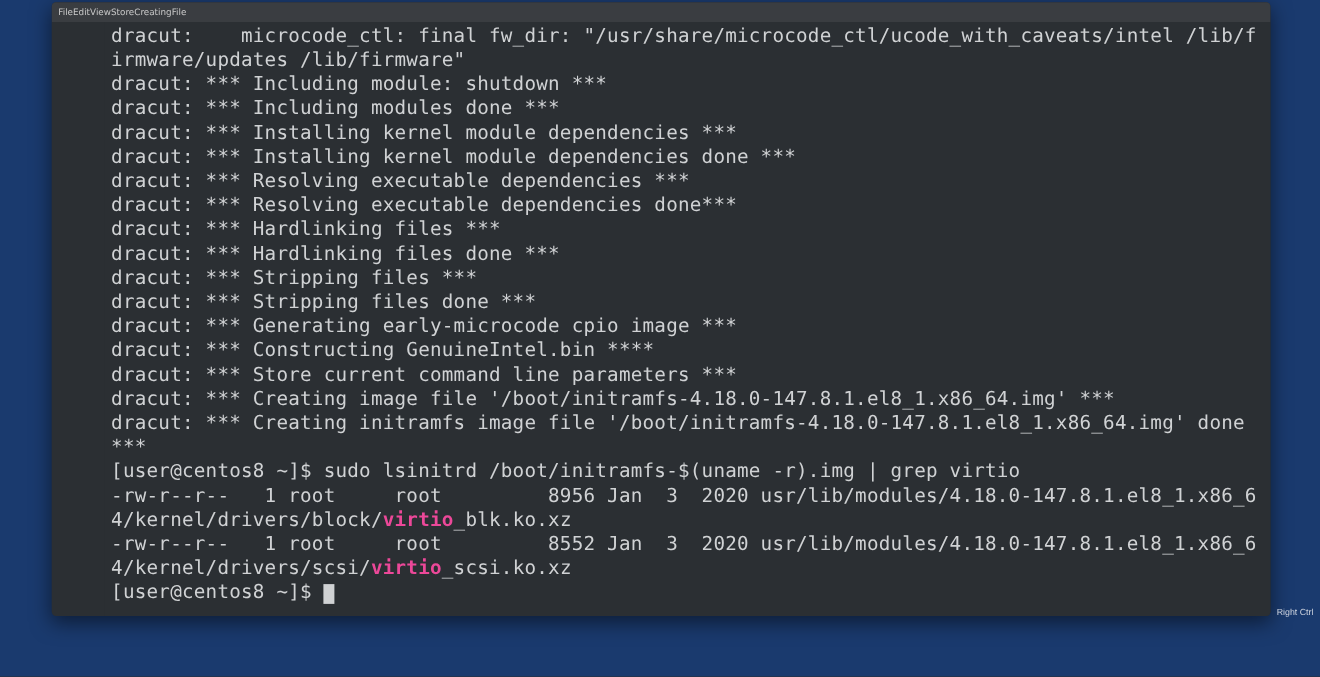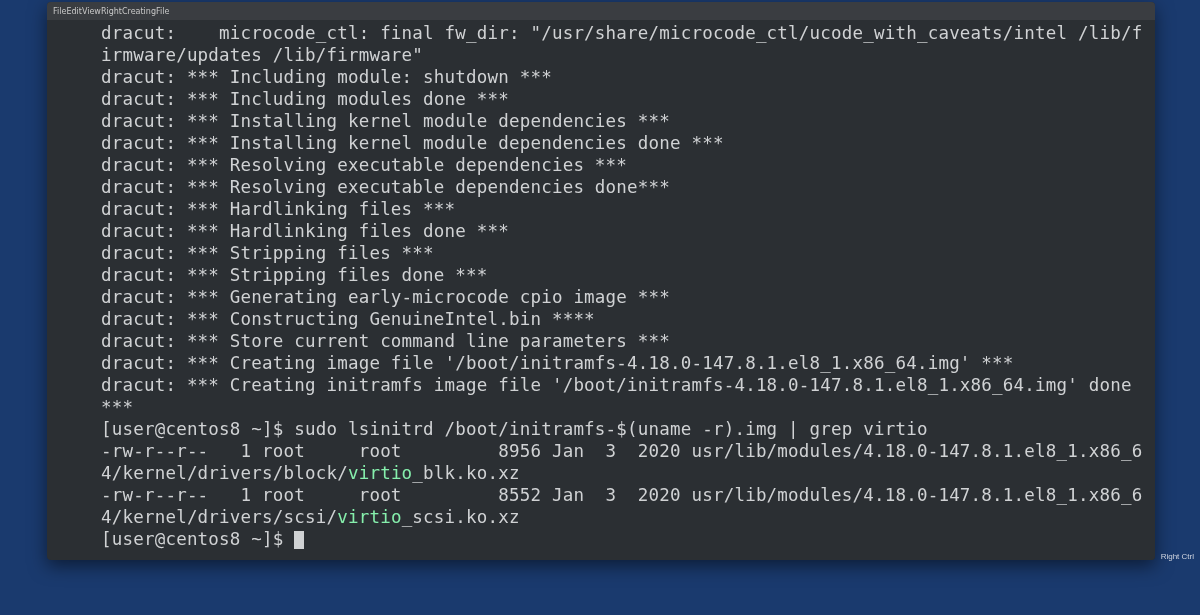--- a/index.html
+++ b/index.html
@@ -41,21 +41,21 @@
       color: #d0d2d4;
       font-size: 17.5px;
       line-height: 22px;
       padding: 2px 6px;
       white-space: pre-wrap;
       word-break: break-all;
       overflow: hidden;
       letter-spacing: 0.2px;
       margin-left: 48px;
     }
-    .hl { color: #86efac; font-weight: normal; }
+    .hl { color: #ec4899; font-weight: bold; }
     .cursor {
       display: inline-block;
       width: 10px;
       height: 18px;
       background: #d0d2d4;
       vertical-align: text-bottom;
     }
     .taskbar {
       position: absolute;
       right: 6px;
@@ -70,21 +70,21 @@
     }
   </style>
 </head>
 <body>
 
 <div class="terminal-window">
   <div class="menubar">
     <span>File</span>
     <span>Edit</span>
     <span>View</span>
-    <span>Right</span>
+    <span>Store</span>
     <span>Creating</span>
     <span>File</span>
   </div>
   <div class="term-body" id="term"><div>dracut:    microcode_ctl: final fw_dir: "/usr/share/microcode_ctl/ucode_with_caveats/intel /lib/firmware/updates /lib/firmware"</div><div>dracut: *** Including module: shutdown ***</div><div>dracut: *** Including modules done ***</div><div>dracut: *** Installing kernel module dependencies ***</div><div>dracut: *** Installing kernel module dependencies done ***</div><div>dracut: *** Resolving executable dependencies ***</div><div>dracut: *** Resolving executable dependencies done***</div><div>dracut: *** Hardlinking files ***</div><div>dracut: *** Hardlinking files done ***</div><div>dracut: *** Stripping files ***</div><div>dracut: *** Stripping files done ***</div><div>dracut: *** Generating early-microcode cpio image ***</div><div>dracut: *** Constructing GenuineIntel.bin ****</div><div>dracut: *** Store current command line parameters ***</div><div>dracut: *** Creating image file '/boot/initramfs-4.18.0-147.8.1.el8_1.x86_64.img' ***</div><div>dracut: *** Creating initramfs image file '/boot/initramfs-4.18.0-147.8.1.el8_1.x86_64.img' done ***</div><div>[user@centos8 ~]$ sudo lsinitrd /boot/initramfs-$(uname -r).img | grep virtio</div><div><span>-rw-r--r--   1 root     root         8956 Jan  3  2020 usr/lib/modules/4.18.0-147.8.1.el8_1.x86_64/kernel/drivers/block/</span><span class="hl">virtio</span><span>_blk.ko.xz</span></div><div><span>-rw-r--r--   1 root     root         8552 Jan  3  2020 usr/lib/modules/4.18.0-147.8.1.el8_1.x86_64/kernel/drivers/scsi/</span><span class="hl">virtio</span><span>_scsi.ko.xz</span></div><div><span>[user@centos8 ~]$ </span><span class="cursor"></span></div></div>
 </div>
 
 <div class="taskbar">
   <span>Right Ctrl</span>
 </div>
 

